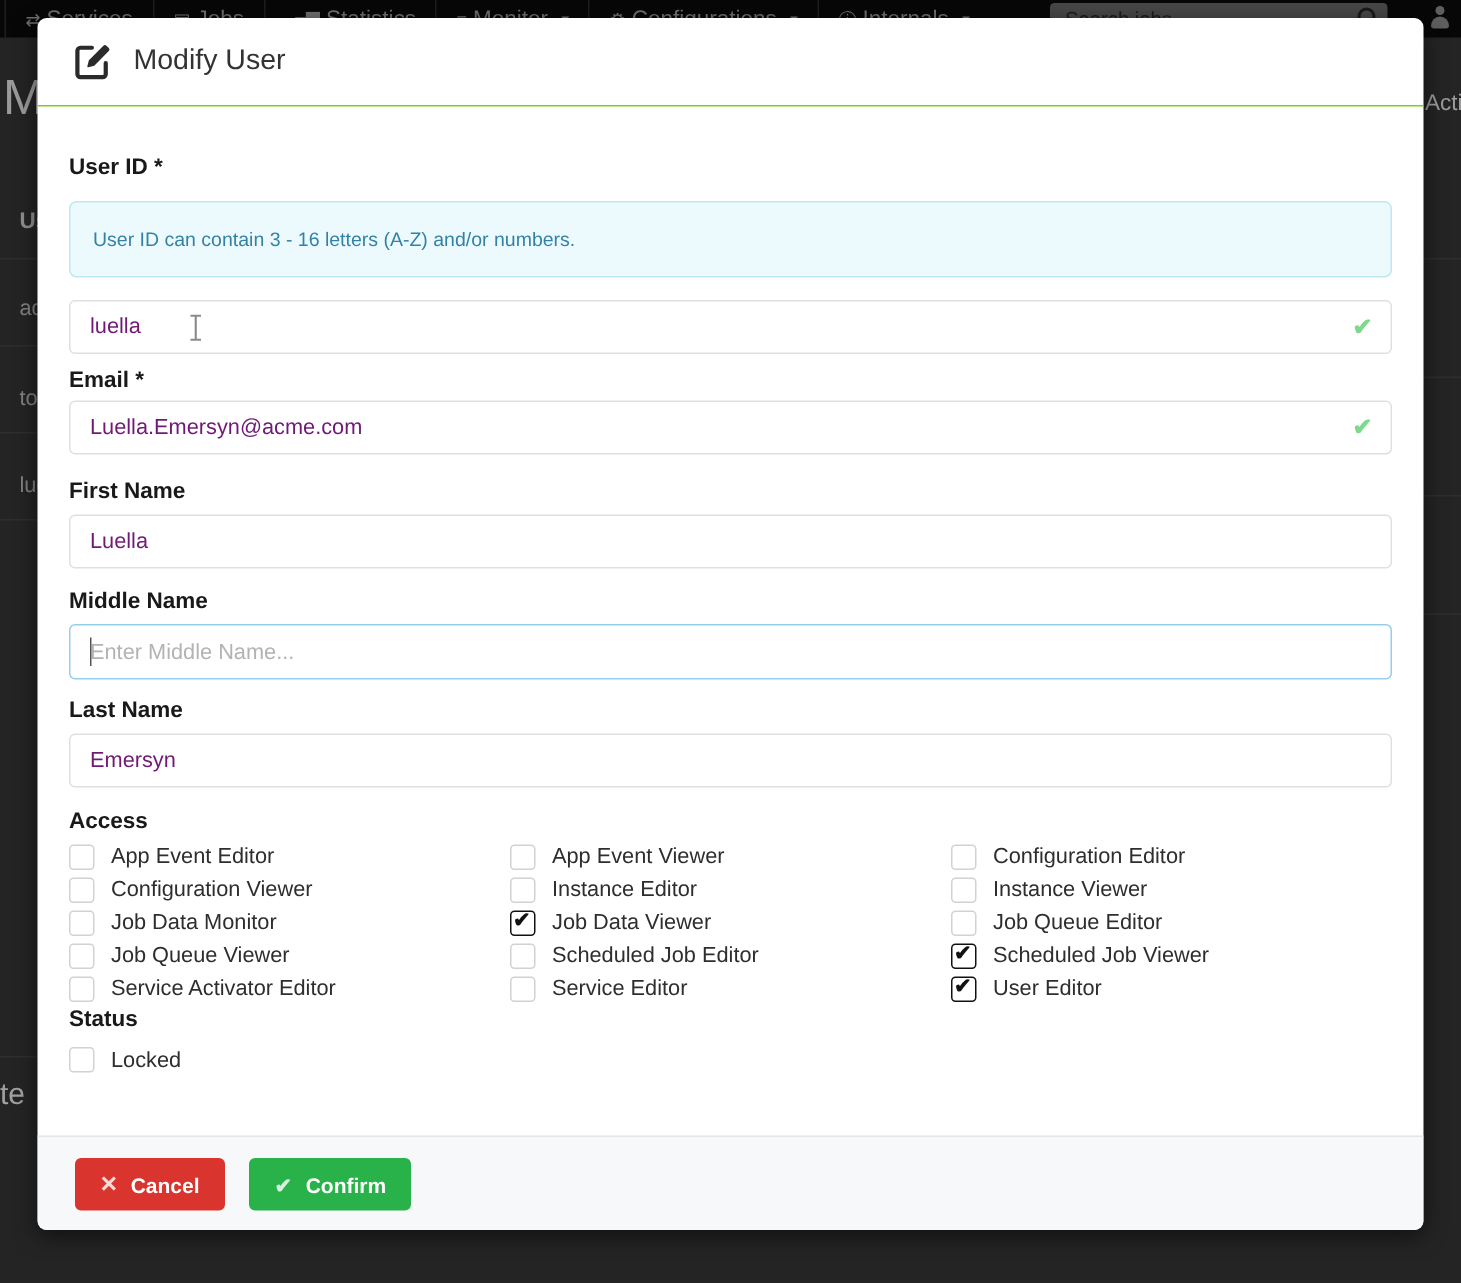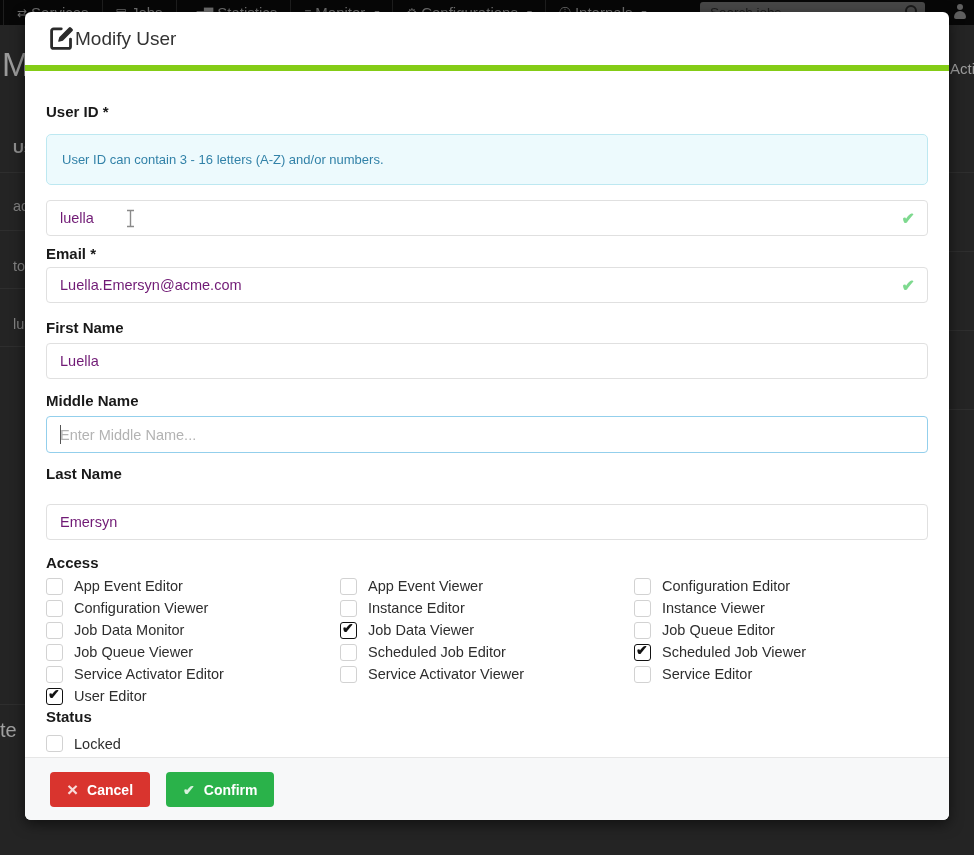--- a/index.html
+++ b/index.html
@@ -32,41 +32,41 @@
   .bg-title { left:2px; top:46px; font-size:33px; color:#9a9a9a; }
   .bg-actions { left:950px; top:60px; font-size:15px; color:#9d9d9d; }
   .bg-thead { left:13px; top:139px; font-weight:700; color:#8f8f8f; font-size:15px; }
   .bg-row1 { left:13px; top:198px; } .bg-row2 { left:13px; top:258px; } .bg-row3 { left:13px; top:316px; }
   .bg-bottom { left:0px; top:719px; color:#a0a0a0; font-size:20px; }
   .bg-line { position:absolute; height:1px; background:#2e2e2e; }
 
   
   .modal { position:absolute; left:25px; top:12px; width:924px; height:808px; background:#ffffff;
            border-radius:6px; box-shadow:0 4px 14px rgba(0,0,0,.55); overflow:hidden; }
-  .modal-header { height:59px; display:flex; align-items:center; padding-left:23px;
-           border-bottom:6px solid #84cc16; }
+  .modal-header { height:59px; display:flex; align-items:center; gap:14px; padding-left:23px;
+           border-bottom:1px solid #84cc16; }
   .modal-title { font-size:19px; color:#333333; font-weight:500; }
   .modal-body { padding:0 21px; position:relative; }
 
   .form-label { font-size:15px; font-weight:700; color:#191919; line-height:16px; }
   .lbl-uid { margin-top:33px; } .lbl-email { margin-top:10px; } .lbl-first { margin-top:17px; }
   .lbl-middle { margin-top:14px; } .lbl-last { margin-top:13px; }
   .lbl-access { margin-top:15px; } .lbl-status { margin-top:2px; }
 
   .alert-info { margin-top:14px; height:51px; background:#edfafd; border:1px solid #bde8f1;
            border-radius:5px; display:flex; align-items:center; padding:0 15px;
            color:#3282a8; font-size:13px; }
 
   .input-wrap { position:relative; }
   .input-wrap input { width:100%; height:36px; border:1px solid #e0e0e0; border-radius:4px;
            padding:0 18px 0 13px; font-size:14.5px; color:#701a75;
            font-family:"Liberation Sans", sans-serif; background:#fff; }
   .input-wrap input::placeholder { color:#b3b3b3; opacity:1; }
   .iw-uid { margin-top:15px; } .iw-email { margin-top:5px; } .iw-first { margin-top:7px; }
-  .iw-middle { margin-top:7px; } .iw-last { margin-top:22px; }
+  .iw-middle { margin-top:7px; } .iw-last { margin-top:7px; }
   .iw-middle input { height:37px; border-color:#93cfec; }
   .valid-icon { position:absolute; right:13px; top:50%; transform:translateY(-50%);
            color:#7ed98f; font-size:16px; font-weight:700; }
   .text-caret { position:absolute; left:14px; top:9px; width:1px; height:19px; background:#555; }
   .ibeam { position:absolute; left:79px; top:9px; }
 
   .check-row { display:flex; align-items:center; gap:11px; font-size:14.5px; color:#2e2e2e; }
   .row-all { margin-top:8px; } .row-all .cb-label { font-style:italic; color:#3a3a3a; }
   .row-locked { margin-top:10px; }
   .cb { width:17px; height:17px; border:1px solid #d2d2d2; border-radius:3px; background:#fff;
@@ -239,24 +239,20 @@
         <div class="access-item">
           <span class="cb checked"></span>
           <span class="cb-label">Scheduled Job Viewer</span>
         </div>
         <div class="access-item">
           <span class="cb"></span>
           <span class="cb-label">Service Activator Editor</span>
         </div>
         <div class="access-item">
           <span class="cb"></span>
-          <span class="cb-label">Service Activator Viewer</span>
-        </div>
-        <div class="access-item">
-          <span class="cb"></span>
           <span class="cb-label">Service Editor</span>
         </div>
         <div class="access-item">
           <span class="cb checked"></span>
           <span class="cb-label">User Editor</span>
         </div>
       </div>
 
     <div class="form-label lbl-status">Status</div>
     <div class="check-row row-locked">

